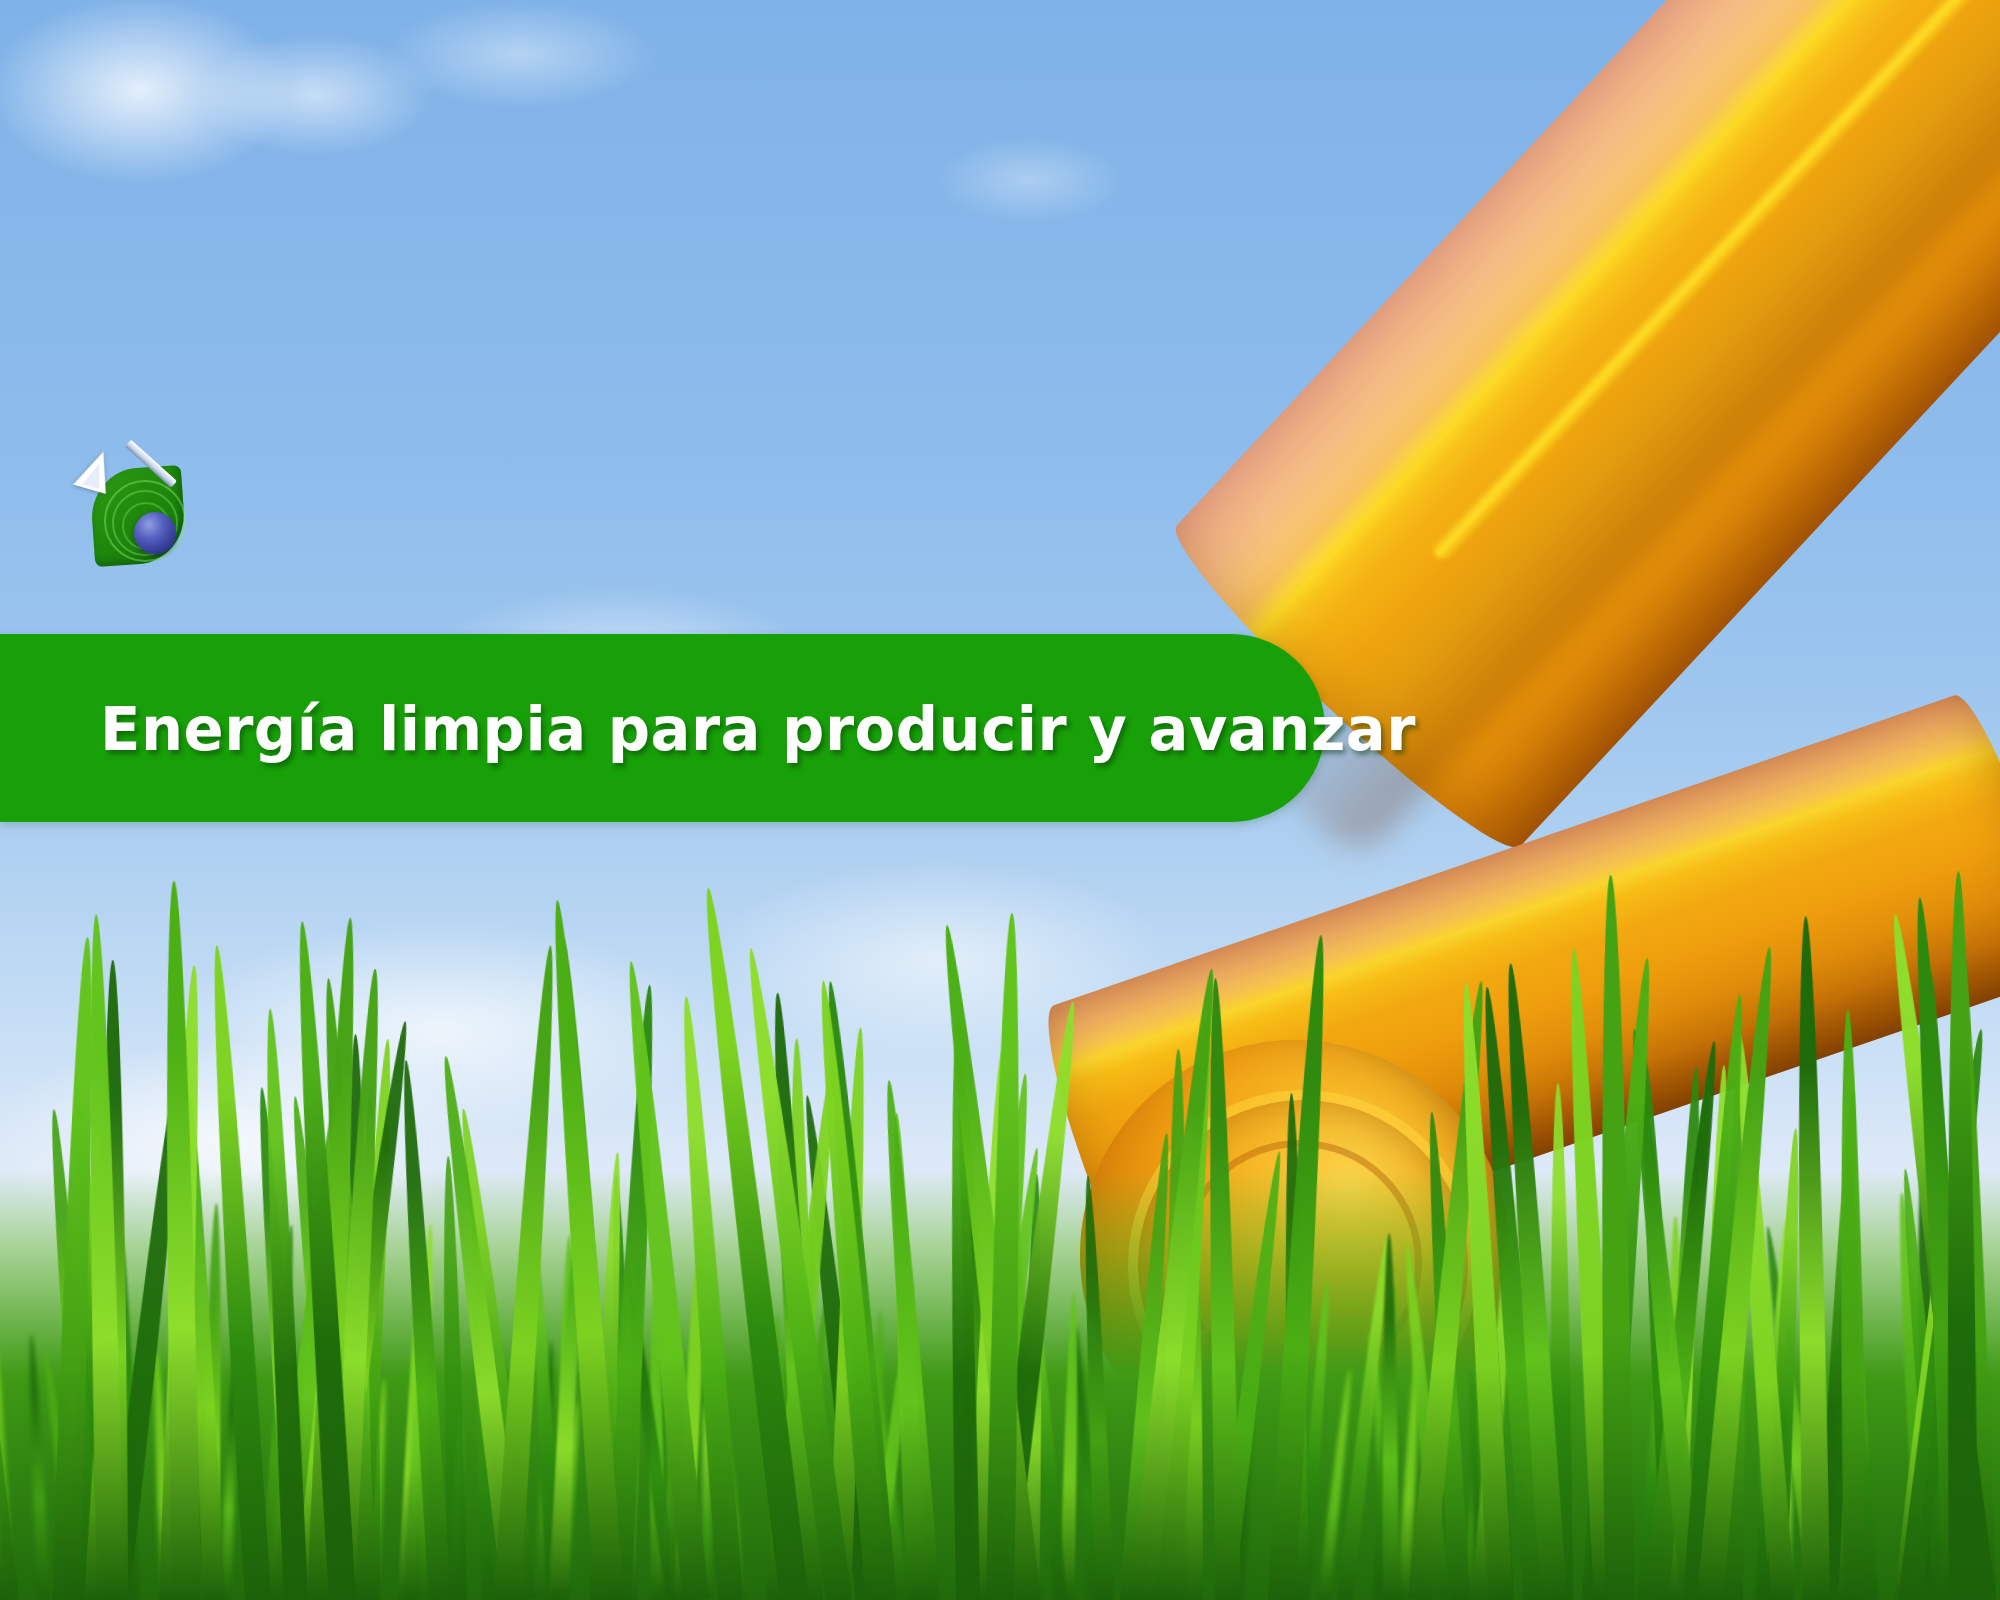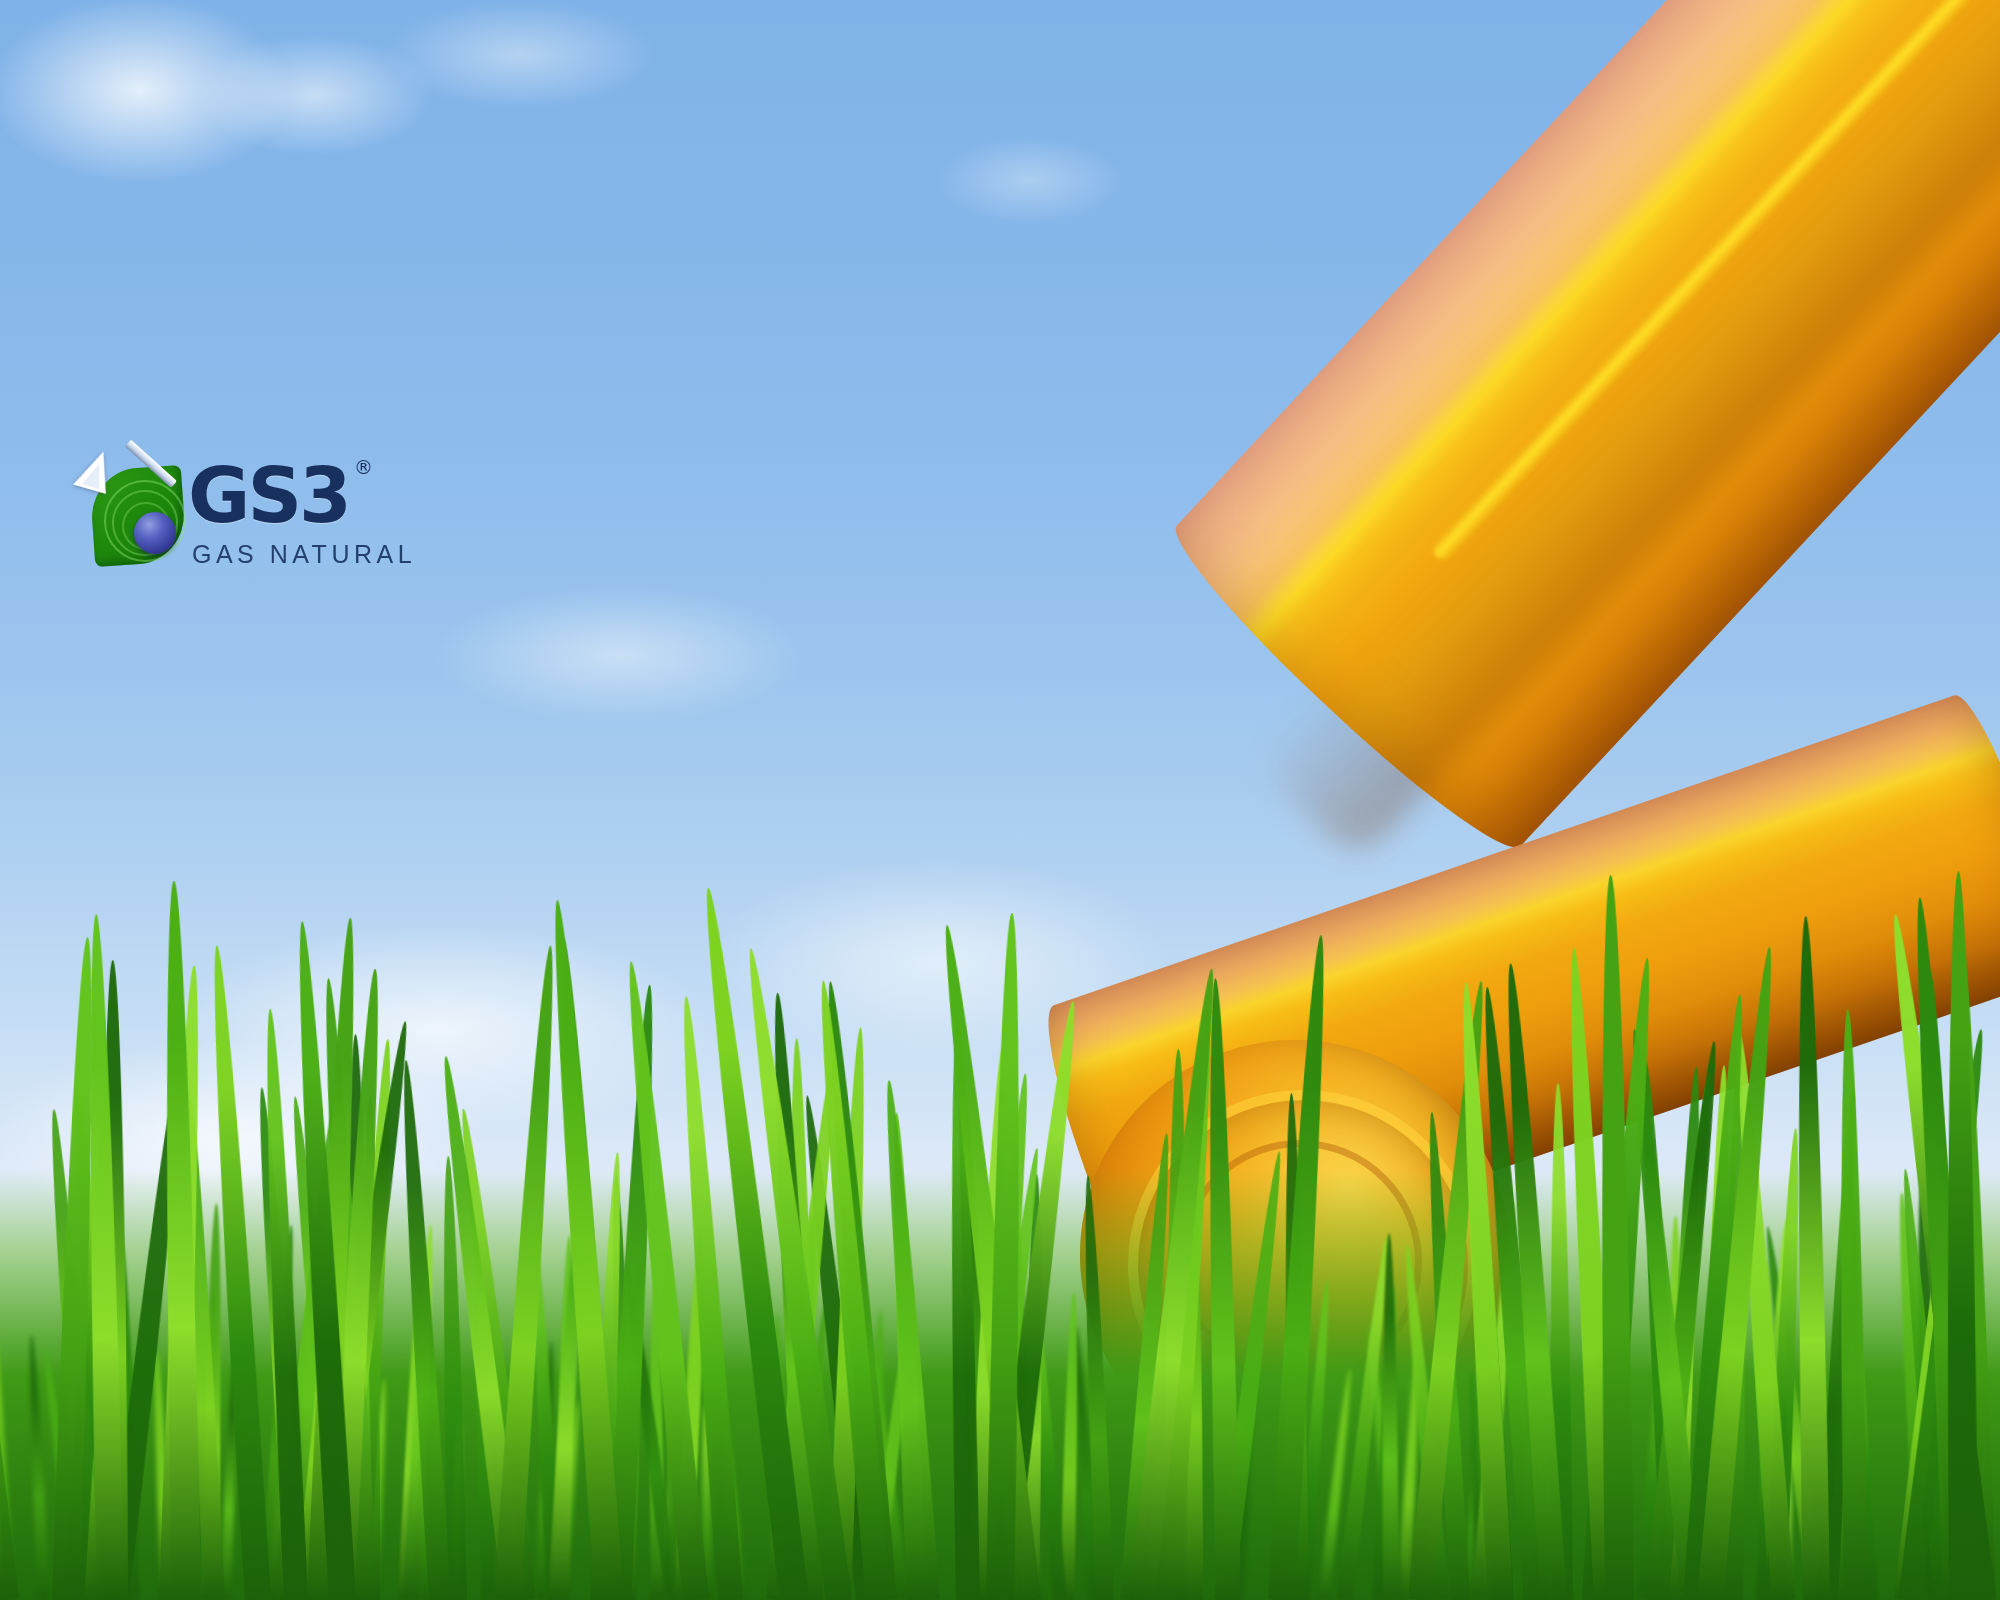--- a/index.html
+++ b/index.html
@@ -628,21 +628,19 @@
     <div class="logo-mark">
       <div class="leaf"></div>
       <div class="leaf-vein v1"></div>
       <div class="leaf-vein v2"></div>
       <div class="leaf-vein v3"></div>
       <div class="arrow-stem"></div>
       <div class="arrow-head"></div>
       <div class="arrow-head-inner"></div>
       <div class="sphere"></div>
     </div>
-    <div class="logo-type">
-      <div class="gs3">GS3</div>
-      <div class="reg">®</div>
-      <div class="gasnat">GAS NATURAL</div>
-    </div>
   </div>
 
+  <div class="banner">
+    <div class="banner-text">Energía limpia para producir y avanzar</div>
+  </div>
 
 </div>
 
 </body></html>

